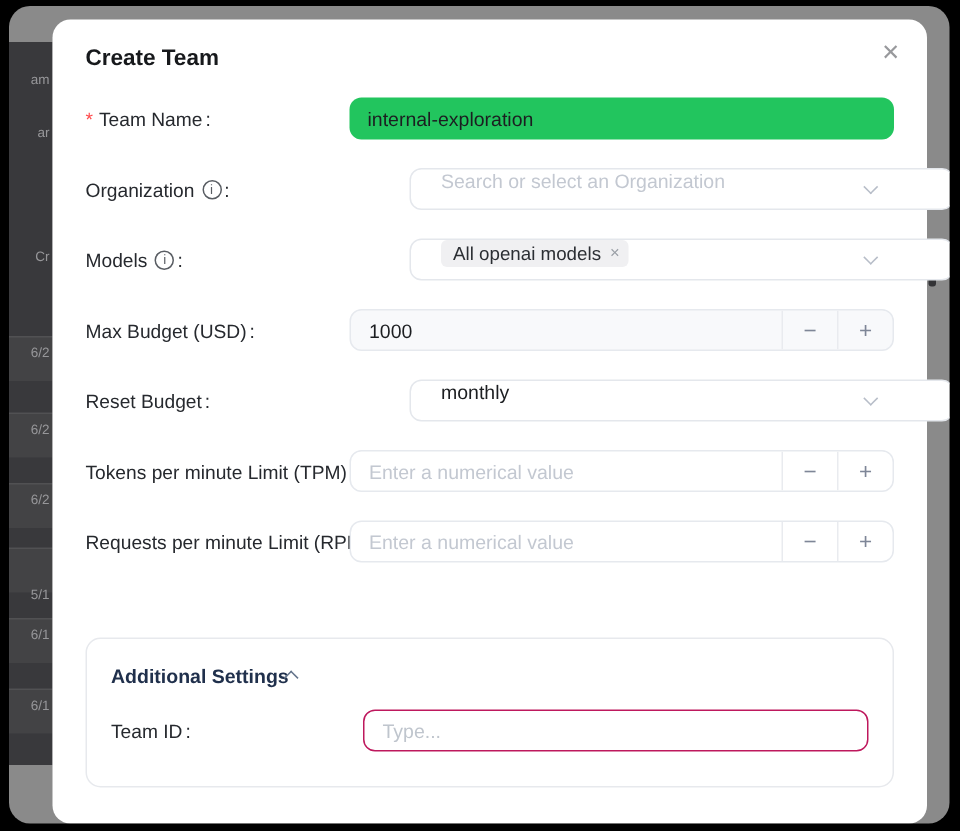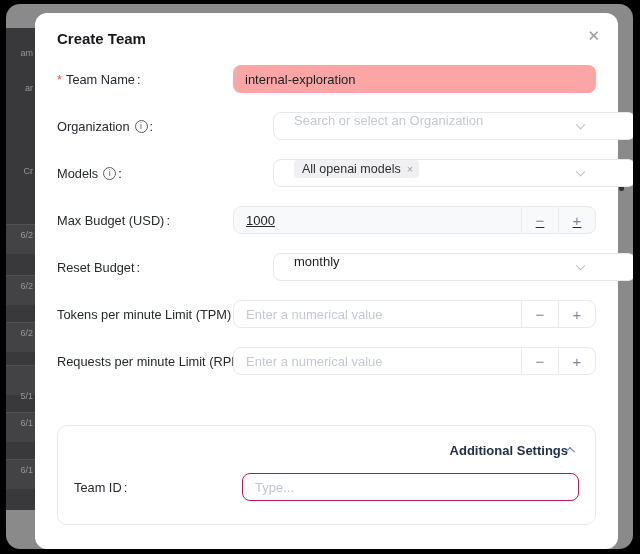--- a/index.html
+++ b/index.html
@@ -35,52 +35,52 @@
   .row-label { width:176px; flex:none; font-size:12.8px; color:#26292e; white-space:nowrap;
     display:flex; align-items:center; }
   .req { color:#ff4d4f; margin-right:4px; font-size:12.8px; }
   .colon { margin-left:2px; }
   .info-ic { display:inline-flex; align-items:center; justify-content:center;
     width:13px; height:13px; border:1.2px solid #595d63; border-radius:50%;
     font-size:9px; line-height:1; color:#595d63; margin-left:5px; flex:none; }
 
   .control { flex:1; height:28px; position:relative; }
 
-  .filled-input { width:100%; height:100%; background:#fca5a5; border:none;
+  .filled-input { width:100%; height:100%; background:#22c55e; border:none;
     border-radius:8px; padding:0 12px; font-size:13px; color:#1c1e21; outline:none;
     font-family:"Liberation Sans",sans-serif; }
 
   .sel { width:100%; height:100%; background:#fff; border:1px solid #e4e7ec;
     border-radius:8px; display:flex; align-items:flex-start; padding:0 26px 0 20px;
     cursor:pointer;margin-left:40px; }
   .sel .ph { color:#c3c8d1; font-size:13px; }
   .sel .val { color:#1c1e21; font-size:13px; }
   .caret-down { position:absolute; right:12px; top:50%; width:7px; height:7px;
     border-right:1.6px solid #b7bdc8; border-bottom:1.6px solid #b7bdc8;
     transform:translateY(-70%) rotate(45deg); }
   .tag { display:inline-flex; align-items:center; background:#f0f0f2;
     border-radius:4px; padding:2px 6px 2px 8px; font-size:12.5px; color:#2b2e33;
     max-width:100%; }
   .tag-x { color:#9a9fa6; margin-left:6px; font-size:11px; line-height:1; cursor:pointer; }
 
   .numctl { width:100%; height:100%; border:1px solid #e6e9ee; border-radius:8px;
     background:#fff; display:flex; align-items:stretch; overflow:hidden; }
-  .numctl.tinted { background:#f8f9fb;text-decoration:underline; }
+  .numctl.tinted { background:#f8f9fb; }
   .num-input { flex:1; min-width:0; border:none; background:transparent; outline:none;
     padding:0 12px; font-size:13px; color:#1c1e21;
     font-family:"Liberation Sans",sans-serif; }
   .num-input::placeholder { color:#c3c8d1; }
   .step { width:37px; flex:none; border:none; border-left:1px solid #e9ebef;
     background:transparent; color:#7e8697; font-size:15px; line-height:1;
     display:flex; align-items:center; justify-content:center; cursor:pointer;
     font-family:"Liberation Sans",sans-serif; }
 
   .panel { margin-top:50px; border:1px solid #e7e9ed; border-radius:10px;
     padding:15px 16px 16px 16px; }
-  .panel-header { display:flex; align-items:center; justify-content:flex-end;
+  .panel-header { display:flex; align-items:center; justify-content:flex-start;
     height:18px; cursor:pointer; }
   .panel-title { font-size:13px; font-weight:700; color:#20304c; }
   .caret-up { width:7px; height:7px; border-left:1.6px solid #64748b;
     border-top:1.6px solid #64748b; transform:rotate(45deg) translateY(2px);
     margin-right:4px; }
   .panel-row { display:flex; align-items:center; height:28px; margin-top:14px; }
   .panel-row .row-label { width:168px; }
   .text-input { width:100%; height:100%; border:1px solid #be185d; border-radius:8px;
     padding:0 12px; font-size:13px; color:#1c1e21; outline:none;
     font-family:"Liberation Sans",sans-serif; }

